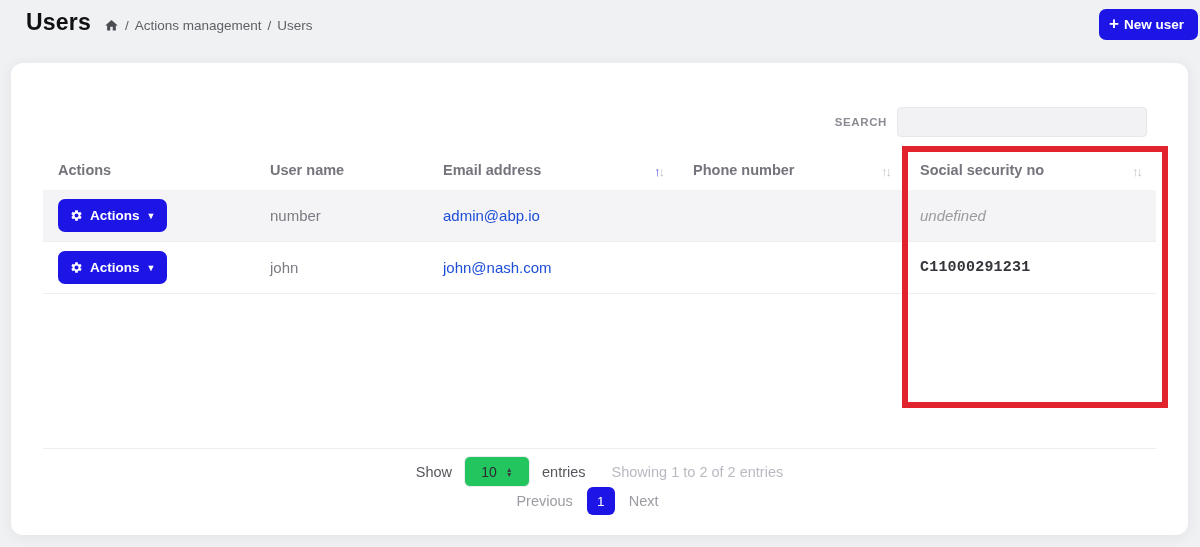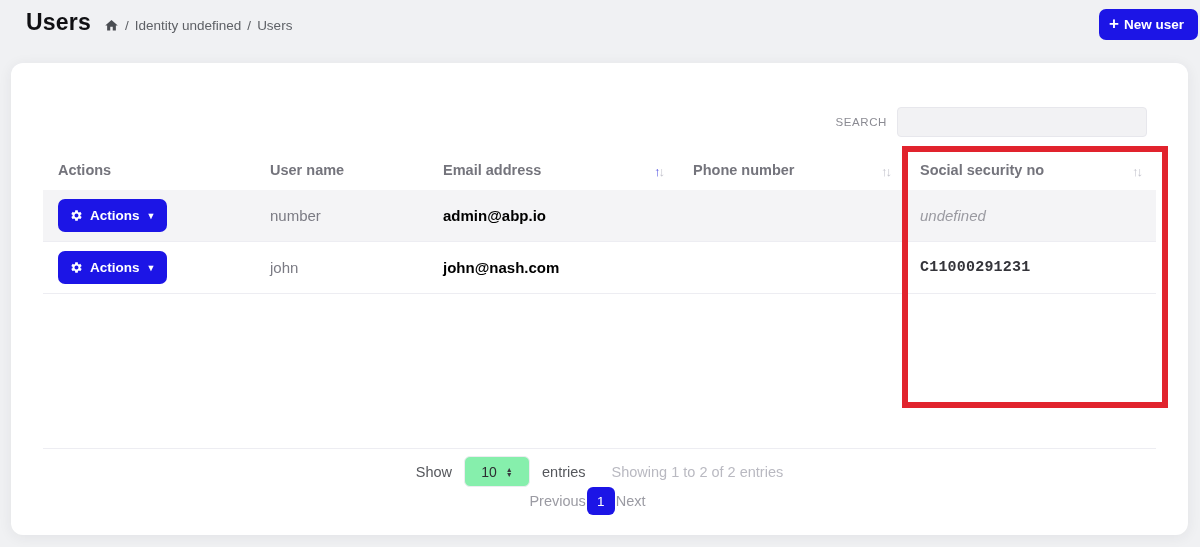--- a/index.html
+++ b/index.html
@@ -32,21 +32,21 @@
   .new-user-btn .plus-icon { font-size:17px; font-weight:700; line-height:1; margin-top:-2px; }
   
   .card {
     position:absolute; left:11px; top:63px; width:1177px; height:472px;
     background:#ffffff; border-radius:12px;
     box-shadow:0 2px 14px rgba(40,40,60,.07);
   }
   
   .search-row { position:absolute; top:44px; right:41px; display:flex; align-items:center; gap:10px; }
   .search-label {
-    font-size:11.5px; font-weight:400; letter-spacing:.6px; color:#8b8b93;
+    font-size:11.5px; font-weight:700; letter-spacing:.6px; color:#8b8b93;
   }
   .search-input {
     width:250px; height:30px; background:#f2f2f4; border:1px solid #e7e7ec;
     border-radius:4px; font-family:inherit; font-size:14px; padding:0 8px; color:#333;
     outline:none;
   }
   
   .table { position:absolute; left:32px; top:87px; width:1113px; font-size:15px; }
   .tr { display:flex; align-items:center; }
   .th-row { height:40px; }
@@ -54,21 +54,21 @@
   .data-row.striped { background:#f4f4f6; }
   .cell { padding:0 15px; display:flex; align-items:flex-end; }
   .c1 { width:212px; } .c2 { width:173px; } .c3 { width:250px; }
   .c4 { width:227px; } .c5 { width:251px; }
   .th { font-size:14.5px; font-weight:700; color:#74747c; }
   .th .label { flex:0 0 auto; }
   .sort-icons { margin-left:auto; display:flex; font-size:13px; line-height:1; letter-spacing:-2px; cursor:pointer; }
   .sort-icons .up, .sort-icons .down { color:#c3c3cc; }
   .sort-icons.asc .up { color:#4e4ee0; }
   .username { color:#7b7b84; }
-  .email { color:#000000;font-weight:bold; }
+  .email { color:#1d4ed8; }
   .ssn-undefined { font-style:italic; color:#9a9aa1; }
   .ssn-value { font-weight:700; color:#34343a; letter-spacing:.2px;font-family:Liberation Mono, monospace; }
   .actions-btn {
     background:#1c15e6; color:#fff; border:none; border-radius:7px; height:33px;
     font-family:inherit; font-size:13.5px; font-weight:600;
     display:flex; align-items:center; gap:7px; padding:0 12px; cursor:pointer;
   }
   .actions-btn .gear-icon { width:13px; height:13px; fill:#fff; display:block; }
   .actions-btn .caret-icon { font-size:9px; line-height:1; margin-top:1px; }
   
@@ -77,44 +77,44 @@
     border:6px solid #e1232d; pointer-events:none; z-index:5;
   }
   
   .footer-divider { position:absolute; left:32px; top:385px; width:1113px; height:1px; background:#ededf2; }
   .table-footer {
     position:absolute; left:32px; top:396px; width:1113px; height:56px;
     display:flex; align-items:center; justify-content:flex-end;flex-direction:column;
   }
   .footer-left { display:flex; align-items:center; font-size:14.5px; color:#55575c; }
   .page-size-select {
-    margin:0 12px; width:66px; height:31px; background:#86efac; border:1px solid #ececf0;
+    margin:0 12px; width:66px; height:31px; background:#22c55e; border:1px solid #ececf0;
     border-radius:6px; display:flex; align-items:center; justify-content:center; gap:9px;
     cursor:pointer; color:#2c2c30; font-size:14px;
   }
   .updown-icon { display:flex; flex-direction:column; font-size:7px; line-height:5px; color:#3a3a40; }
   .entries-info { margin-left:26px; color:#b9b9c1; }
-  .pagination { display:flex; align-items:center; gap:1px; font-size:14.5px; color:#9b9ba3; padding-right:24px; }
+  .pagination { display:flex; align-items:center; gap:14px; font-size:14.5px; color:#9b9ba3; padding-right:24px; }
   .page-prev, .page-next { cursor:pointer; }
   .page-current {
     width:28px; height:28px; background:#1c15e6; color:#fff; border-radius:6px;
     display:flex; align-items:center; justify-content:center; font-size:13.5px; cursor:pointer;
   }
 </style>
 </head>
 <body>
 
 <div class="top-header">
   <div class="page-title">Users</div>
   <div class="breadcrumb">
     <svg class="home-icon" viewBox="0 0 24 24">
         <path d="M12 3L2 12h3v8h5v-6h4v6h5v-8h3L12 3z"></path>
       </svg>
     <span class="sep">/</span>
-    <span>Identity undefined</span>
+    <span>Actions management</span>
     <span class="sep">/</span>
     <span>Users</span>
   </div>
   <button class="new-user-btn">
     <span class="plus-icon">+</span>
     <span>New user</span>
   </button>
 </div>
 
 <div class="card">

